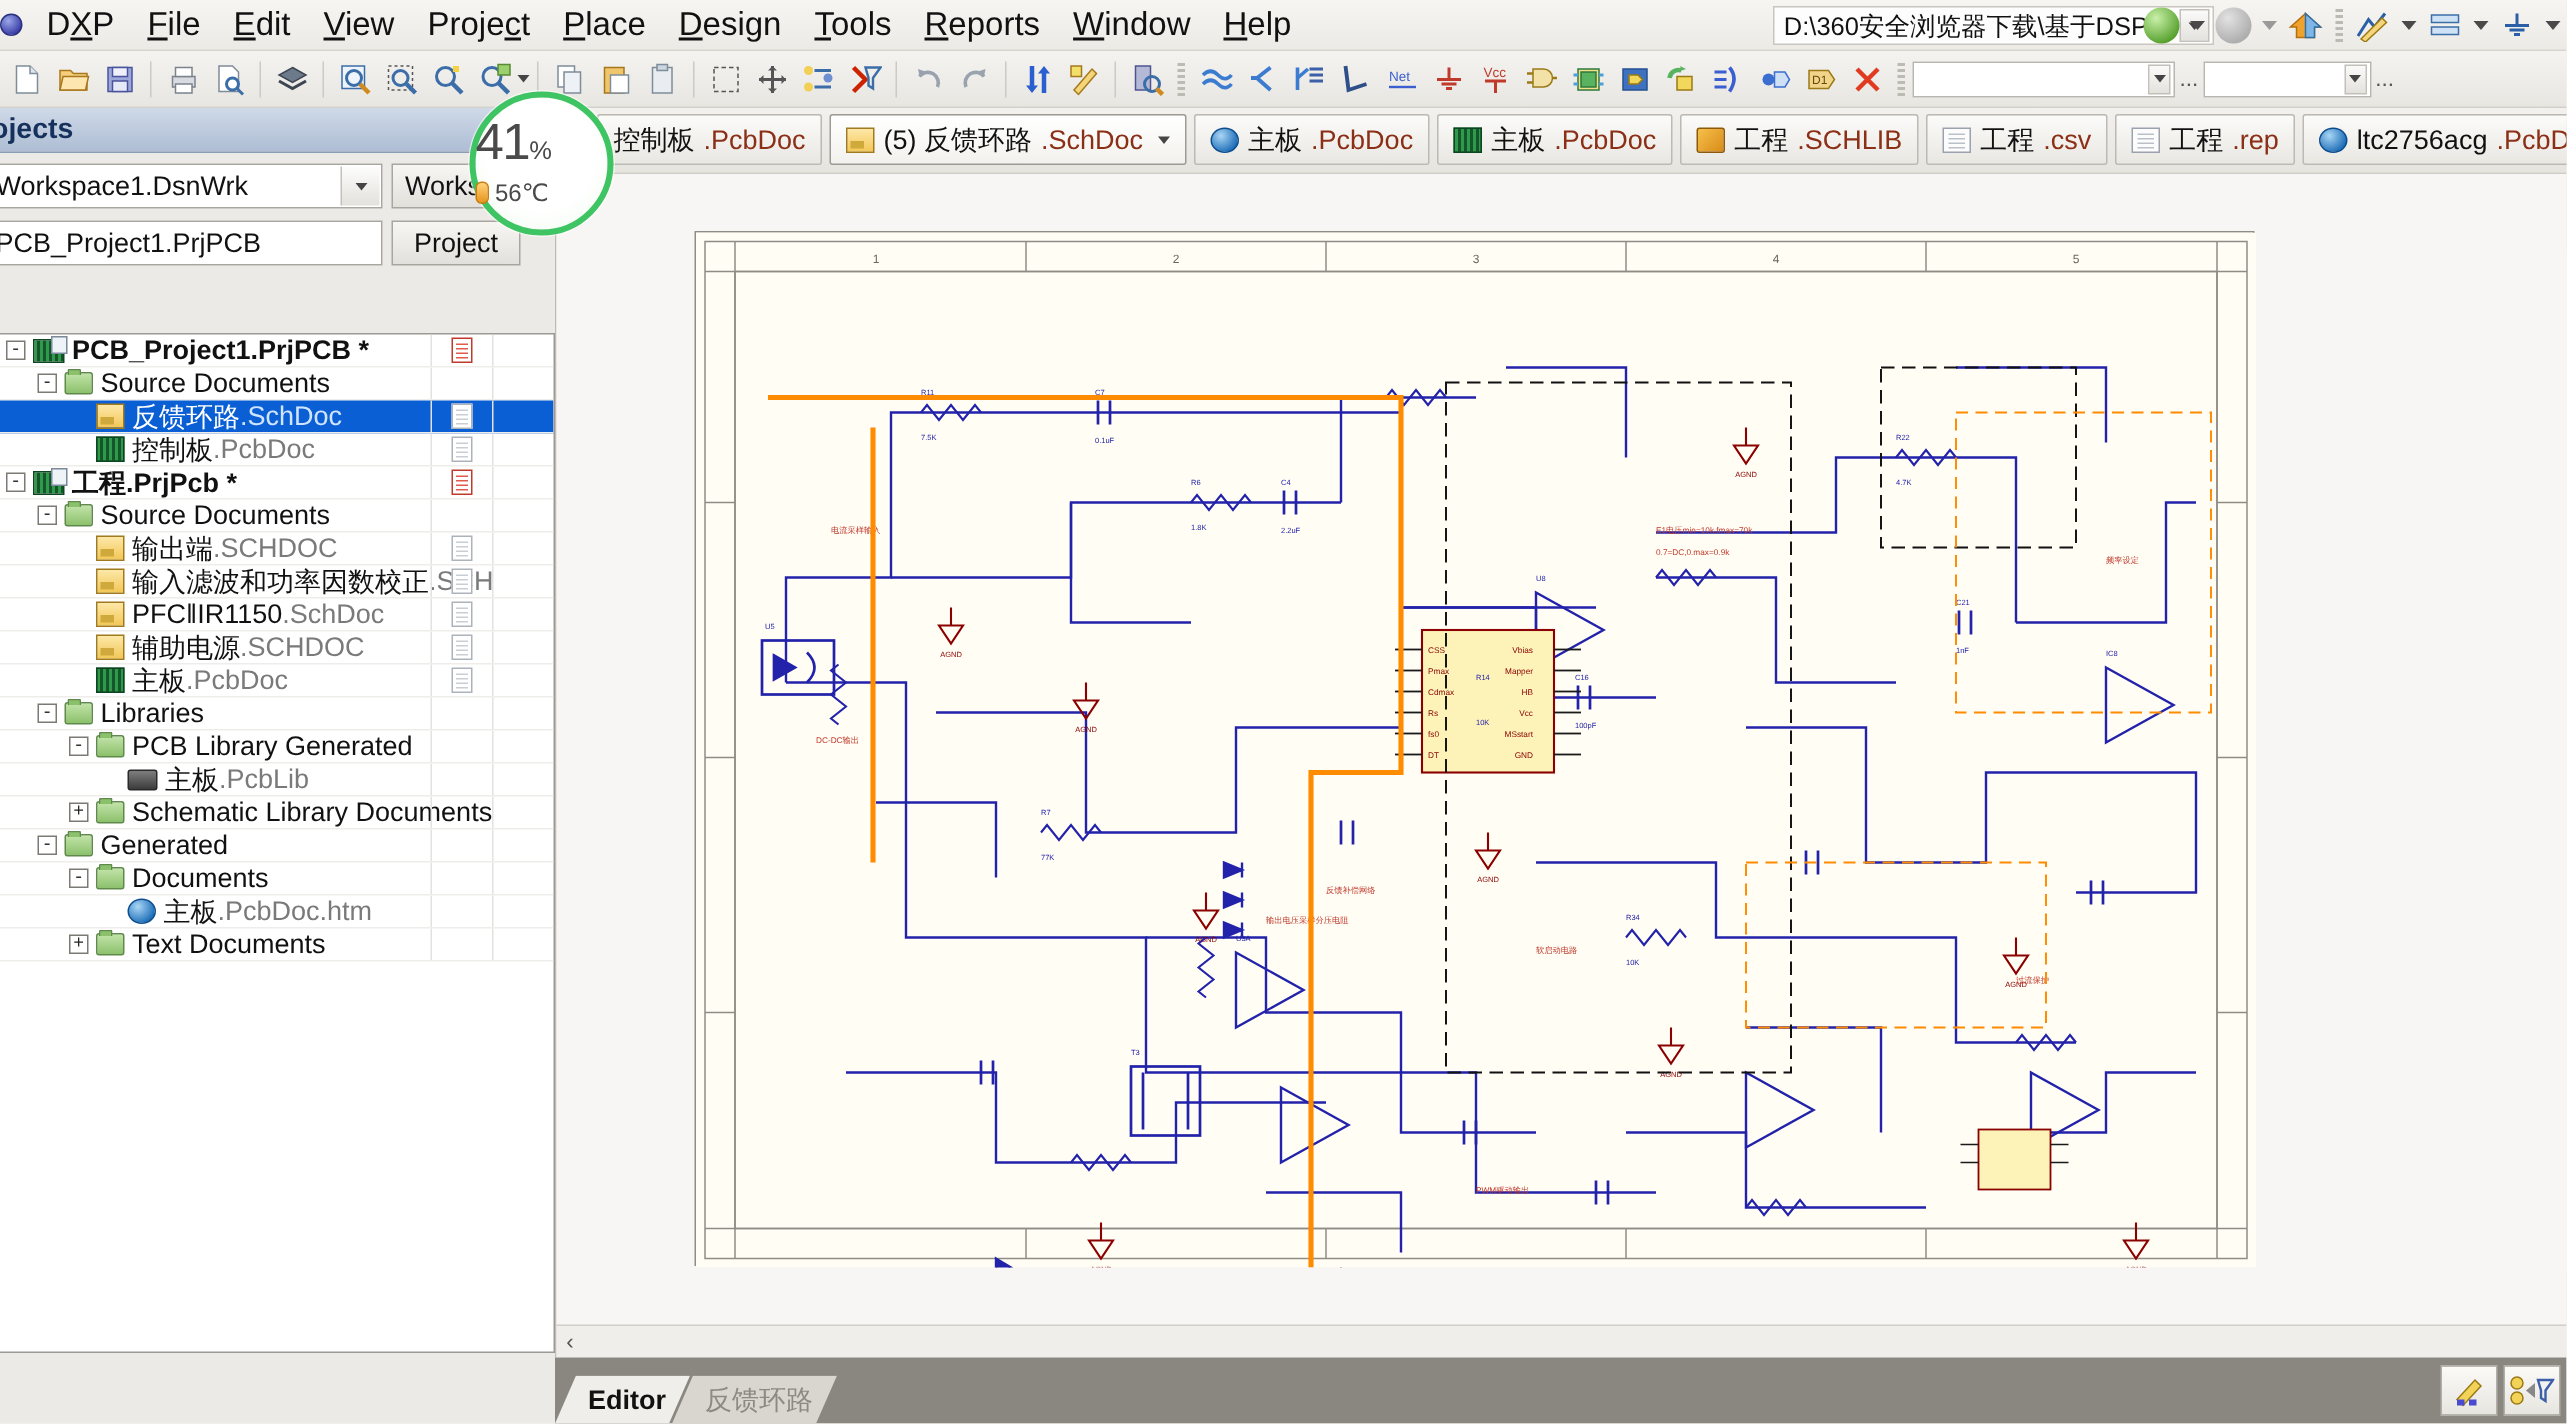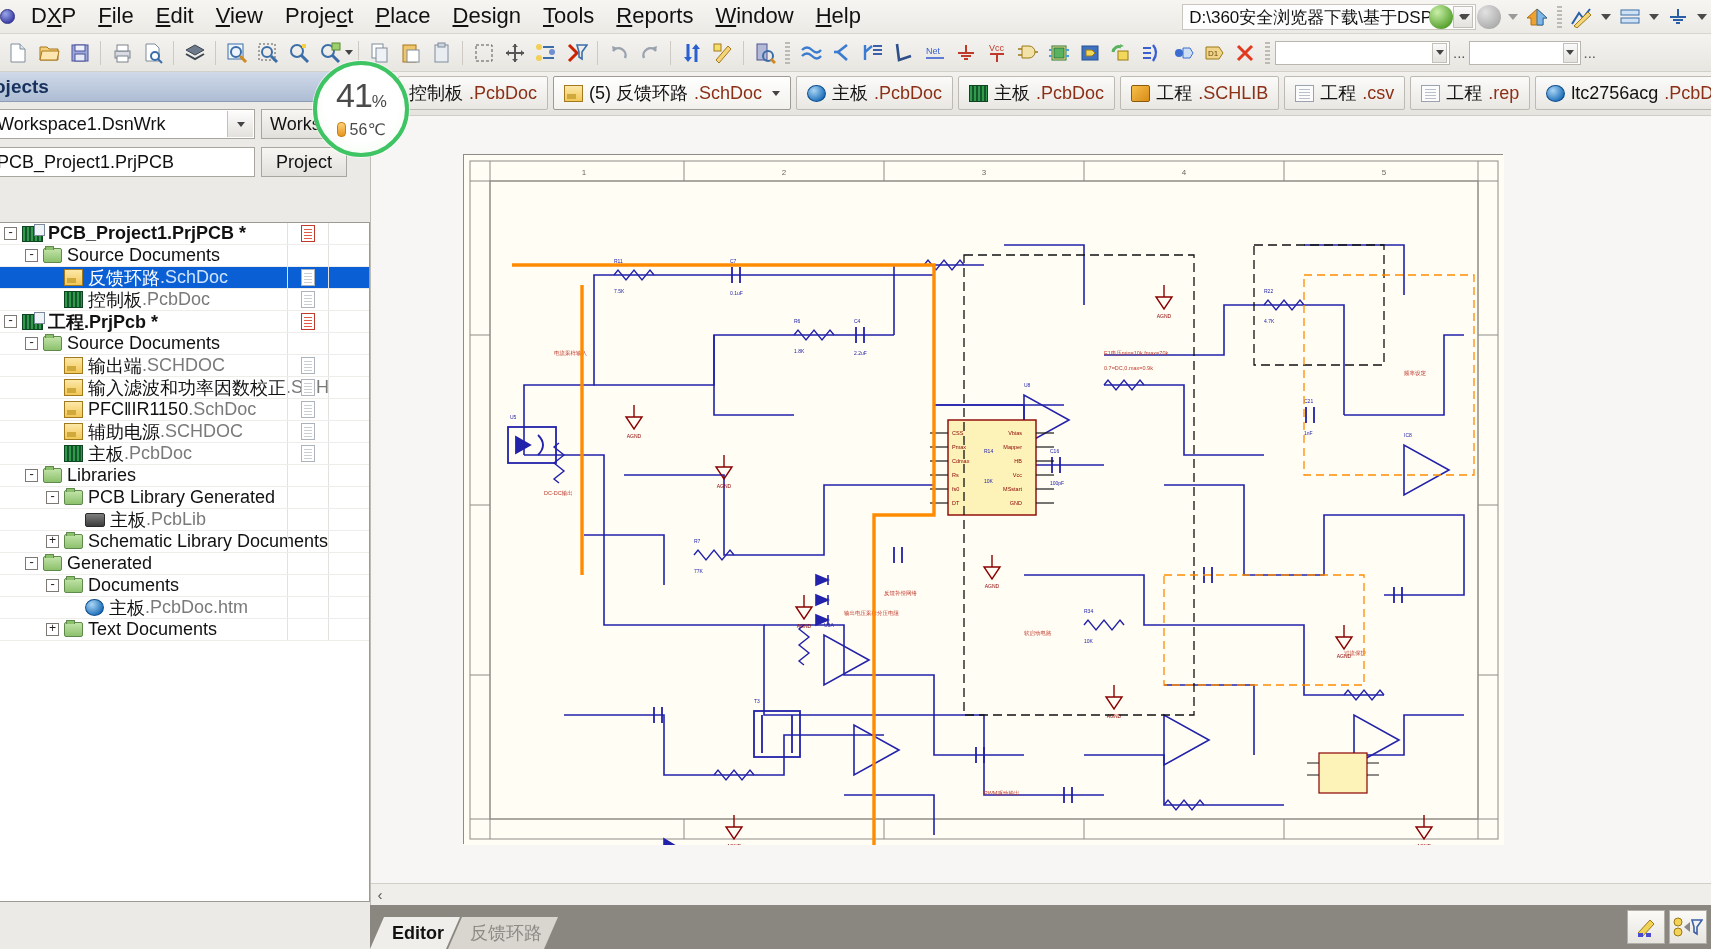--- a/index.html
+++ b/index.html
@@ -194,21 +194,21 @@
   .statusright { position:absolute; right:4px; bottom:5px; display:flex; gap:4px; align-items:center;}
   .stbtn { width:38px;height:34px;background:linear-gradient(to bottom,#fbfaf7,#e7e5e0);
      border:1px solid #b2afa9;display:flex;align-items:center;justify-content:center;}
 
   
   .gauge {
     position:absolute; left:313px; top:61px; width:96px; height:96px; border-radius:50%;
     background: radial-gradient(circle at 50% 45%, #ffffff 55%, #eefaea 100%);
     border:4px solid #3fc463;
     box-shadow: 0 0 0 1px rgba(255,255,255,0.6);
-    display:flex; flex-direction:column; align-items:center; justify-content:center;
+    display:flex; flex-direction:column; align-items:flex-start; justify-content:center;
     z-index:60;
   }
   .gauge .pct { font-size:34px; color:#4a4a4a; line-height:30px; letter-spacing:-1px; }
   .gauge .pct small { font-size:17px; }
   .gauge .temp { display:flex;align-items:center;gap:4px; font-size:16px;color:#4a4a4a; margin-top:3px;}
   .thermo { width:9px;height:15px;border-radius:4px;background:linear-gradient(to bottom,#ffd27a,#e8951c);
      border:1px solid #c97c10; }
 
   svg { display:block; }
 </style>

